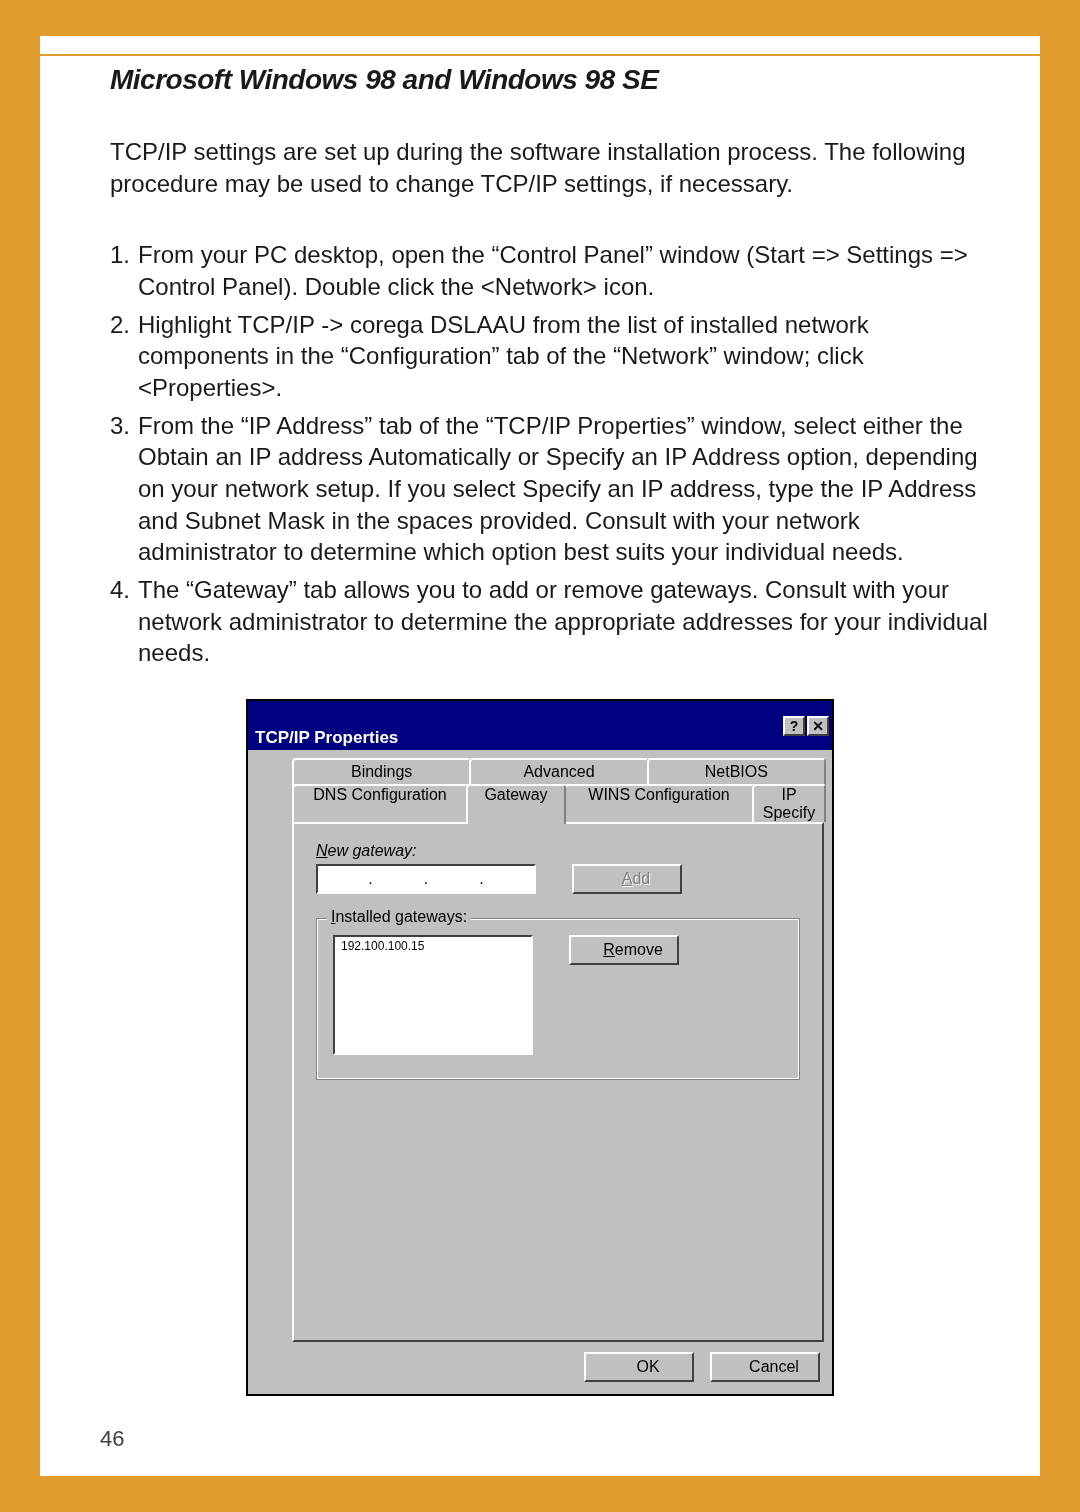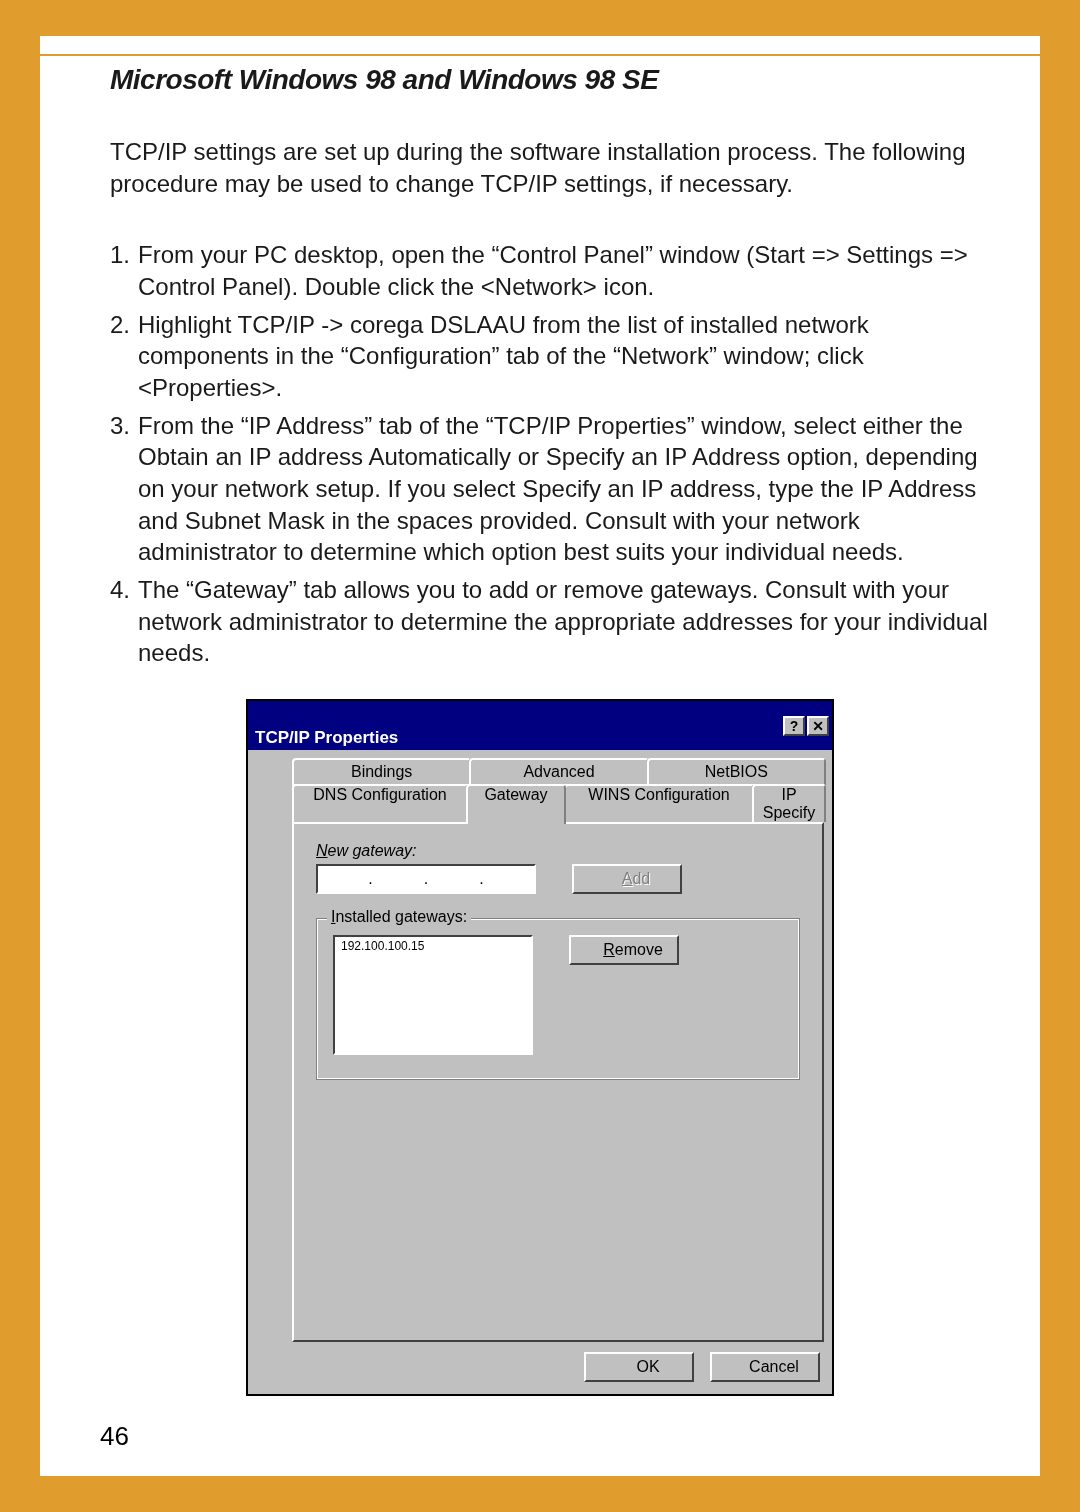--- a/index.html
+++ b/index.html
@@ -125,21 +125,21 @@
   }
   .group-legend{position:absolute;top:-11px;left:10px;background:#c0c0c0;padding:0 4px;font-size:16px;}
   .listbox{
     width:200px;height:120px;background:#fff;
     border-top:2px solid #404040;border-left:2px solid #404040;
     border-right:2px solid #fff;border-bottom:2px solid #fff;
     padding:2px 6px;font-size:12px;
   }
   .dlg-footer{display:flex;justify-content:flex-end;gap:16px;padding:0 4px;margin-top:10px;}
   .page-num{
-    position:absolute;left:60px;bottom:24px;font-size:26px;color:#000000;
+    position:absolute;left:60px;bottom:24px;font-size:22px;color:#404040;
   }
 </style>
 </head>
 <body>
 
 <div class="page">
   <div class="top-rule"></div>
 
   <div class="section-title">Microsoft Windows 98 and Windows 98 SE</div>
 

